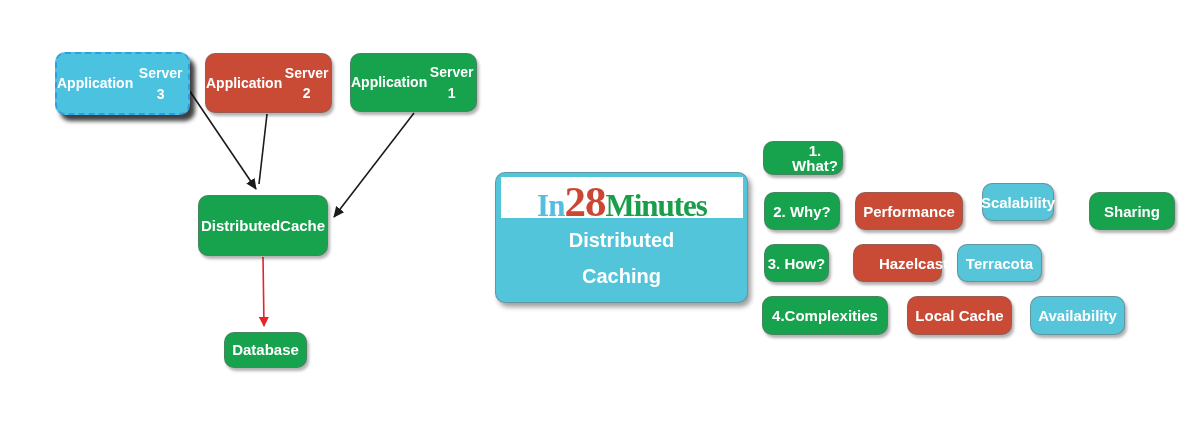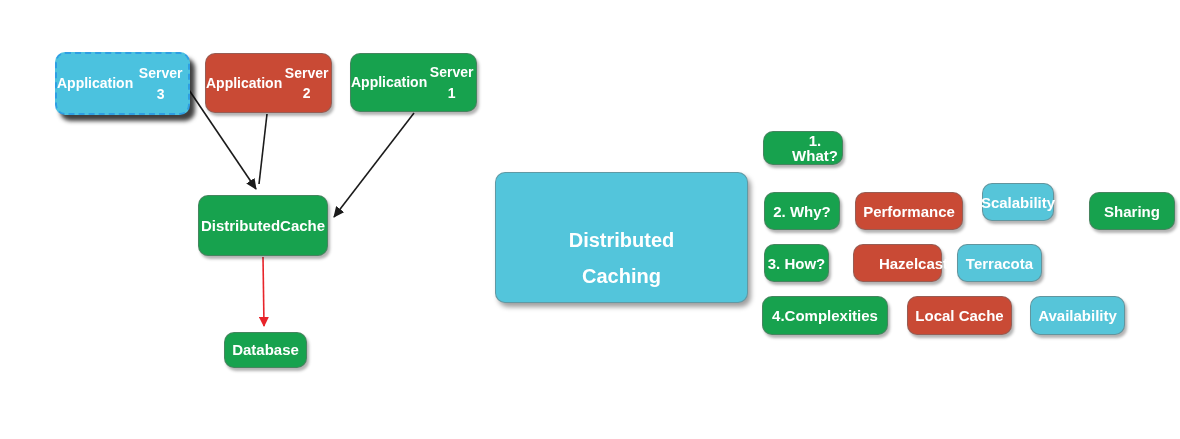--- a/index.html
+++ b/index.html
@@ -45,21 +45,21 @@
   .brand-28{color:#CC4733;font-size:43px;}
   .brand-minutes{color:#1A9E4B;font-size:31px;}
   .card-line{
     position:absolute;left:0;width:100%;text-align:center;color:#fff;
     font-weight:bold;font-size:20px;
   }
   .card-line1{top:56px;}
   .card-line2{top:92px;}
   
   .topic{font-size:15px;line-height:1;}
-  .t-what {left:763px;top:131px;width:80px; height:34px;padding-left:24px;}
+  .t-what {left:763px;top:141px;width:80px; height:34px;padding-left:24px;}
   .t-why  {left:764px;top:192px;width:76px; height:38px;}
   .t-perf {left:855px;top:192px;width:108px;height:38px;}
   .t-scal {left:982px;top:183px;width:72px; height:38px;}
   .t-shar {left:1089px;top:192px;width:86px;height:38px;}
   .t-how  {left:764px;top:244px;width:65px; height:38px;}
   .t-haze {left:853px;top:244px;width:89px; height:38px;padding-left:32px;}
   .t-terr {left:957px;top:244px;width:85px; height:38px;}
   .t-comp {left:762px;top:296px;width:126px;height:39px;}
   .t-local{left:907px;top:296px;width:105px;height:39px;}
   .t-avail{left:1030px;top:296px;width:95px;height:39px;}
@@ -98,20 +98,25 @@
   </div>
   <div class="node green cache">
     <span>Distributed</span>
     <span>Cache</span>
   </div>
   <div class="node green db">
     <span>Database</span>
   </div>
 
   <div class="card">
+    <div class="brand-band">
+      <span class="brand-in">In</span>
+        <span class="brand-28">28</span>
+        <span class="brand-minutes">Minutes</span>
+    </div>
     <div class="card-line card-line1">Distributed</div>
     <div class="card-line card-line2">Caching</div>
   </div>
 
   <div class="node green topic t-what">
     <span>1. What?</span>
   </div>
 
   <div class="node green topic t-why">
     <span>2. Why?</span>

